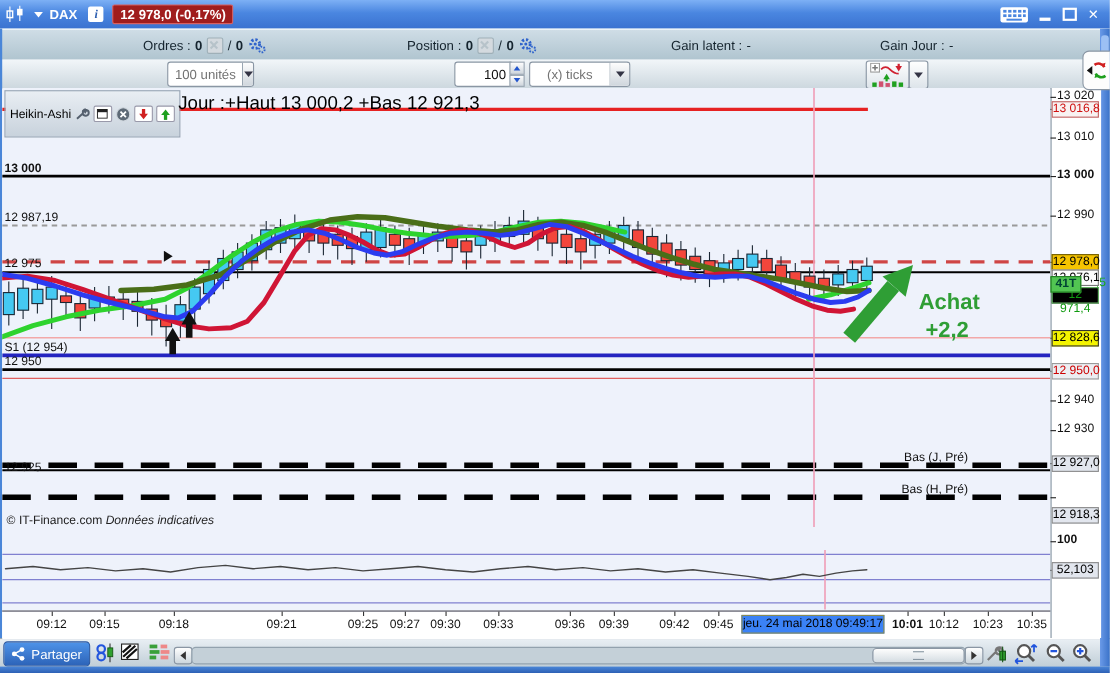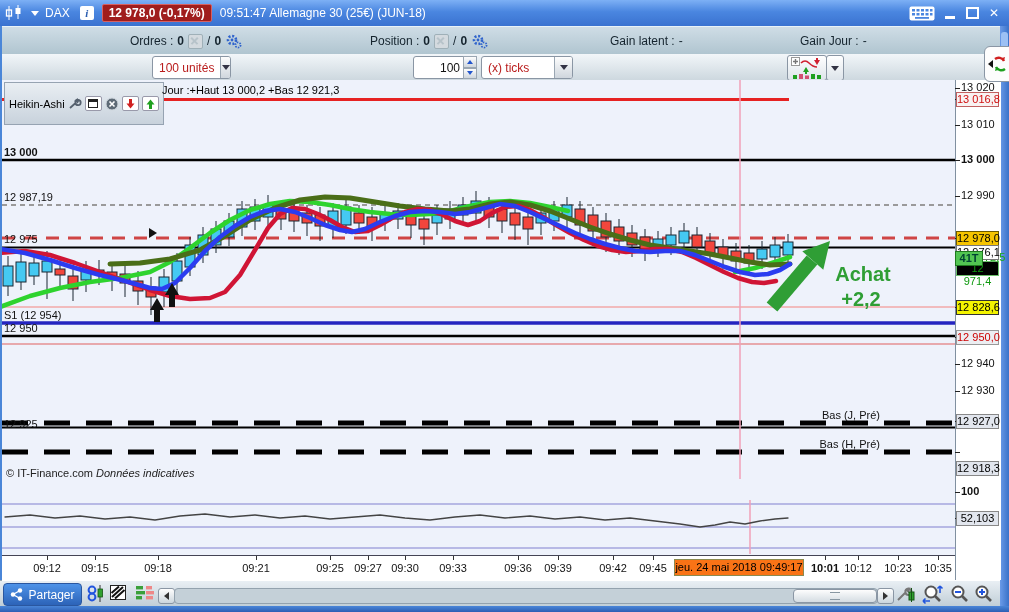--- a/index.html
+++ b/index.html
@@ -1,21 +1,21 @@
 <!DOCTYPE html>
 <html><head>
 <meta charset="utf-8">
 <style>
   html,body{margin:0;padding:0;background:#8899aa;}
   .window{position:relative;width:1009px;height:612px;font-family:"Liberation Sans","DejaVu Sans",sans-serif;
     background:#fff;overflow:hidden;user-select:none;}
   
   .titlebar{position:absolute;left:0;top:0;width:1009px;height:26px;
     background:linear-gradient(#7db0f5,#4a86e0 45%,#3a72d0);display:flex;align-items:center;color:#fff;}
-  .tb-text{font-size:12px;font-weight:normal;color:#fff;white-space:nowrap;}
+  .tb-text{font-size:12px;font-weight:bold;color:#fff;white-space:nowrap;}
   .price-badge{background:#a01d1d;border:1px solid #d86060;border-radius:2px;padding:1px 6px;
     font-size:12px;font-weight:bold;color:#fff;margin:0 8px;}
   .caret-down{width:0;height:0;border-left:4px solid transparent;border-right:4px solid transparent;border-top:5px solid #fff;margin:0 6px;}
   .info-box{width:14px;height:14px;background:#fff;border-radius:2px;color:#2a5db0;font-weight:bold;
     font-size:11px;font-family:"Liberation Serif",serif;font-style:italic;text-align:center;line-height:14px;margin-left:10px;}
   .win-btns{margin-left:auto;display:flex;align-items:center;gap:8px;margin-right:8px;}
   .wb{width:14px;height:14px;display:flex;align-items:center;justify-content:center;color:#fff;font-size:12px;font-weight:bold;}
   .wb-min{width:10px;height:3px;background:#fff;margin-top:8px;}
   .wb-max{width:9px;height:8px;border:2px solid #fff;}
   
@@ -23,39 +23,39 @@
     background:linear-gradient(#cfdde6,#afc4cf);border-top:1px solid #e8f2f8;font-size:12px;color:#15242e;padding-left:44px;}
   .ib-group{position:absolute;top:0;height:28px;display:flex;align-items:center;gap:4px;white-space:nowrap;}
   .ib-num{font-weight:bold;}
   .dis-box{width:13px;height:13px;background:#d4dadf;border:1px solid #9fb0b8;border-radius:2px;position:relative;}
   .dis-box:before,.dis-box:after{content:"";position:absolute;left:1px;top:5px;width:9px;height:1.6px;background:#b7c3ca;}
   .dis-box:before{transform:rotate(45deg);} .dis-box:after{transform:rotate(-45deg);}
   
   .ordbar{position:absolute;left:0;top:54px;width:1009px;height:26px;
     background:linear-gradient(#f2f6f9,#cdd8df);border-bottom:1px solid #8a9aa8;}
   .dd{position:absolute;top:2px;height:21px;background:#fff;border:1px solid #8a96a4;border-radius:3px;
-    display:flex;align-items:center;font-size:12px;color:#b91c1c;}
+    display:flex;align-items:center;font-size:12px;color:#737373;text-align:center;}
   .dd-text{flex:1;padding:0 6px;white-space:nowrap;}
   .dd-btn{width:17px;height:100%;background:linear-gradient(#fdfdfd,#cfd6dd);border-left:1px solid #9aa6b2;
     display:flex;align-items:center;justify-content:center;border-radius:0 2px 2px 0;}
   .dd-btn i{width:0;height:0;border-left:4px solid transparent;border-right:4px solid transparent;border-top:5px solid #334;}
   .spin-field{position:absolute;top:2px;height:21px;background:#fff;border:1px solid #8a96a4;border-radius:3px 0 0 3px;
     font-size:12px;color:#111;display:flex;align-items:center;justify-content:flex-end;padding-right:4px;}
   .spin-btns{position:absolute;top:2px;width:14px;height:23px;display:flex;flex-direction:column;}
   .sb{flex:1;background:linear-gradient(#fdfdfd,#cfd6dd);border:1px solid #9aa6b2;display:flex;align-items:center;justify-content:center;}
   .sb i{width:0;height:0;border-left:3px solid transparent;border-right:3px solid transparent;}
   .sb.up i{border-bottom:4px solid #2255cc;} .sb.dn i{border-top:4px solid #2255cc;}
   .tool-btn{position:absolute;top:1px;height:24px;background:linear-gradient(#fff,#dde4ea);border:1px solid #8a96a4;border-radius:3px;
     display:flex;align-items:center;justify-content:center;}
   
   #chart-svg{position:absolute;left:2px;top:80px;background:#eef2fb;z-index:1;}
   .panel-hdr{position:absolute;display:flex;align-items:center;gap:3px;height:17px;padding:12px 4px;
     background:linear-gradient(#e9eef3,#c8d2dc);border:1px solid #96a3b2;font-size:11px;color:#000;z-index:5;white-space:nowrap;}
   .hbtn{width:15px;height:13px;background:#fff;border:1px solid #99a;border-radius:2px;display:flex;align-items:center;justify-content:center;}
-  .legend-text{position:absolute;font-size:11px;color:#000;z-index:5;white-space:nowrap;}
+  .legend-text{position:absolute;font-size:17px;color:#000;z-index:5;white-space:nowrap;}
   .watermark{position:absolute;left:6px;top:467px;font-size:11px;color:#222;z-index:5;}
   .watermark .it{font-style:italic;}
   
   .price-axis{position:absolute;left:955px;top:80px;width:45px;height:500px;background:#fff;border-left:1px solid #8090a0;z-index:2;}
   .ax{position:absolute;left:961px;font-size:11px;color:#111;height:13px;line-height:13px;white-space:nowrap;z-index:3;}
   .ax.bold{font-weight:bold;}
   .axbox{position:absolute;left:956px;width:41px;height:13px;line-height:13px;font-size:11px;text-align:center;
     border:1px solid #777;background:#fff;color:#000;white-space:nowrap;z-index:3;}
   .box-gold{background:#f6c400;border-color:#6d5a00;}
   .box-yellow{background:#f4f400;border-color:#333;}
@@ -67,21 +67,21 @@
   .badge-41t{position:absolute;left:955px;top:251px;width:26px;height:13px;background:#52c552;border:1px solid #1e7a1e;
     font-size:11px;font-weight:bold;color:#043;text-align:center;line-height:13px;z-index:4;}
   .badge-72{position:absolute;left:984px;top:251px;font-size:11px;color:#18a818;z-index:3;}
   .badge-gp{position:absolute;left:956px;top:261px;width:41px;height:13px;background:#000000;border:1px solid #6cbf6c;
     font-size:11px;color:#0f9a0f;text-align:center;line-height:13px;z-index:3;}
   
   .time-axis{position:absolute;left:2px;top:555px;width:998px;height:25px;background:#fff;border-top:1px solid #445;z-index:1;}
   .tx{position:absolute;top:562px;width:48px;text-align:center;font-size:11px;color:#111;z-index:2;}
   .tx.b{font-weight:bold;}
   .ttick{position:absolute;top:556px;width:1px;height:4px;background:#333;z-index:2;}
-  .time-highlight{position:absolute;left:674px;top:559px;width:128px;height:15px;background:#f97316;border:1px solid #8a8a50;
+  .time-highlight{position:absolute;left:674px;top:559px;width:128px;height:15px;background:#3b82f6;border:1px solid #8a8a50;
     font-size:11px;color:#000;text-align:center;line-height:15px;z-index:3;white-space:nowrap;}
   
   .bottombar{position:absolute;left:0;top:580px;width:1009px;height:26px;
     background:linear-gradient(#e9eff4,#bfcdd6);border-top:1px solid #98a8b4;}
   .share-btn{position:absolute;left:3px;top:2px;width:77px;height:21px;border-radius:4px;
     background:linear-gradient(#4e93e8,#2c63b8);border:1px solid #2a57a0;color:#fff;font-size:12px;
     display:flex;align-items:center;justify-content:center;gap:5px;}
   .bb-icon{position:absolute;top:3px;display:flex;align-items:center;justify-content:center;}
   .hscroll-btn{position:absolute;top:7px;width:15px;height:14px;background:linear-gradient(#fefefe,#ccd6dd);
     border:1px solid #8a96a4;border-radius:3px;display:flex;align-items:center;justify-content:center;}
@@ -109,21 +109,20 @@
     <svg width="20" height="16" style="margin-left:5px">
       <line x1="4" y1="1" x2="4" y2="15" stroke="#fff" stroke-width="1"></line>
       <rect x="1.5" y="5" width="5" height="6" fill="none" stroke="#fff" stroke-width="1.3"></rect>
       <line x1="13" y1="0" x2="13" y2="14" stroke="#fff" stroke-width="1"></line>
       <rect x="10.5" y="3" width="5" height="6" fill="#fff"></rect>
     </svg>
     <span class="caret-down"></span>
     <span class="tb-text">DAX</span>
     <span class="info-box">i</span>
     <span class="price-badge">12 978,0 (-0,17%)</span>
-    <span class="tb-text">09:51:47 Allemagne 30 (25€) (JUN-18)</span>
     <div class="win-btns">
       <svg width="26" height="17">
         <rect x="0.5" y="1.5" width="25" height="14" rx="2" fill="#fff"></rect>
         <g fill="#4a86e0">
           <rect x="3" y="4" width="3" height="2.5"></rect>
             <rect x="7.5" y="4" width="3" height="2.5"></rect>
             <rect x="12" y="4" width="3" height="2.5"></rect>
             <rect x="16.5" y="4" width="3" height="2.5"></rect>
             <rect x="21" y="4" width="2.5" height="2.5"></rect>
           <rect x="3" y="8" width="3" height="2.5"></rect>

